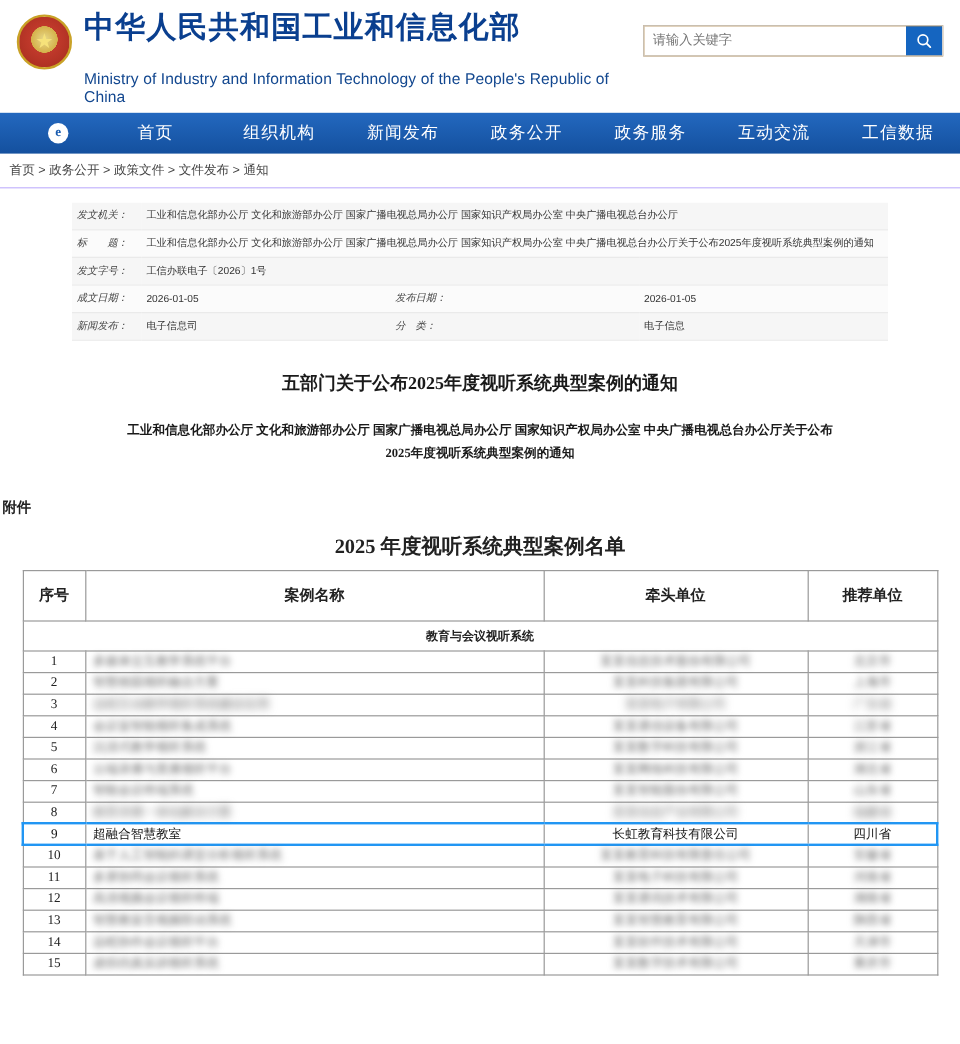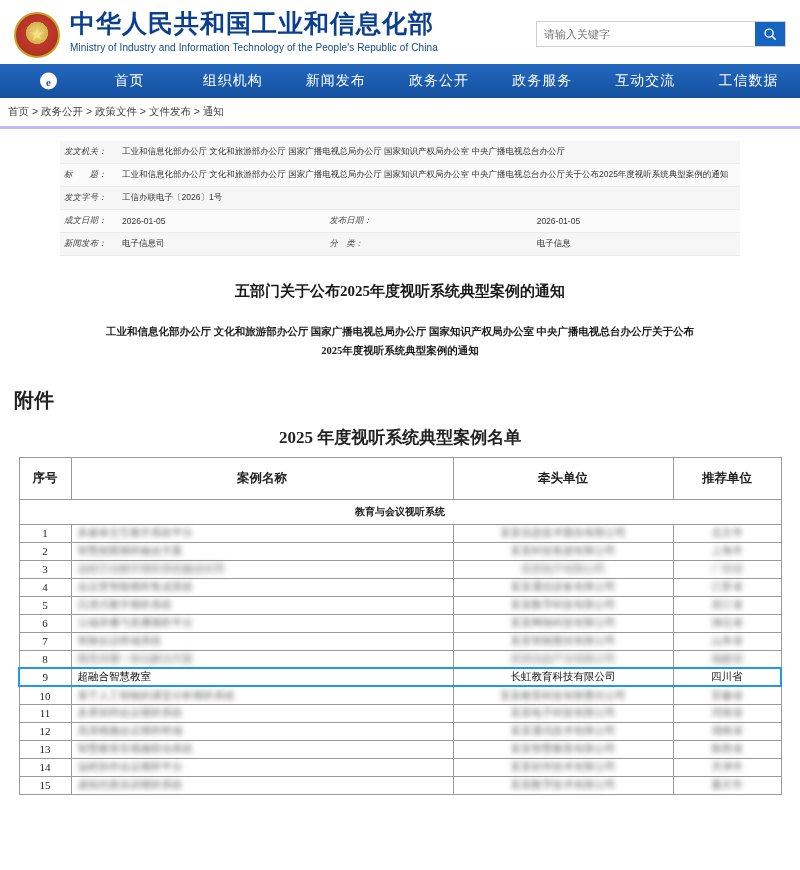--- a/index.html
+++ b/index.html
@@ -43,22 +43,22 @@
   .cn-title {
     color: #0a3f8f;
     font-size: 25px;
     font-weight: bold;
     letter-spacing: 1px;
     line-height: 1.15;
     font-family: Liberation Serif, serif;
   }
   .en-title {
     color: #12478f;
-    font-size: 10px;
-    margin-top: 3px;
+    font-size: 13px;
+    margin-top: 19px;
     letter-spacing: .1px;
   }
 
   .header-right {
     width: 250px;
     flex: 0 0 auto;
     padding-top: 4px;
   }
   .mini-links {
     display: flex;
@@ -139,21 +139,21 @@
     cursor: pointer;
     color: #fff;
     font-family: "Liberation Serif", serif;
   }
 
   
   .breadcrumb {
     font-size: 10.5px;
     color: #444;
     padding: 7px 0 7px 8px;
-    border-bottom: 3px solid #c4b5fd;
+    border-bottom: 1px solid #c4b5fd;
   }
   .breadcrumb span { color: #444; }
 
   
   .doc-wrap { padding: 12px 60px 0 60px; }
   table.meta {
     width: 100%;
     border-collapse: collapse;
     font-size: 8.5px;
     color: #333;
@@ -181,23 +181,23 @@
     font-size: 10.5px;
     font-weight: bold;
     line-height: 1.8;
     color: #1a1a1a;
     margin: 22px 36px 0 36px;
     font-family: "Liberation Serif", serif;
   }
 
   
   .attach-label {
-    font-size: 20px;
-    font-weight: bold;
-    margin: 26px 0 12px 14px;
+    font-size: 12px;
+    font-weight: bold;
+    margin: 26px 0 12px 2px;
     font-family: Liberation Mono, monospace;
   }
   .list-title {
     text-align: center;
     font-size: 17px;
     font-weight: bold;
     margin-bottom: 8px;
     font-family: "Liberation Serif", serif;
   }
 

